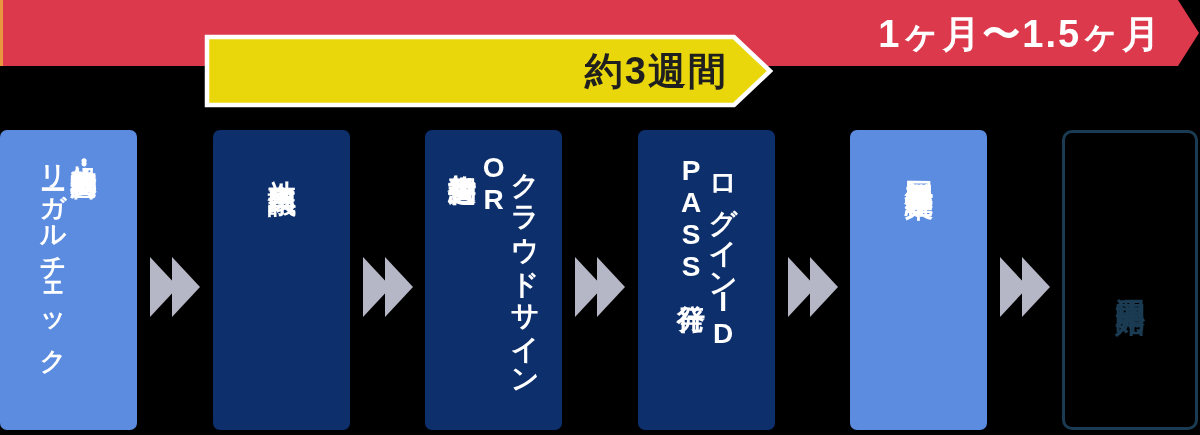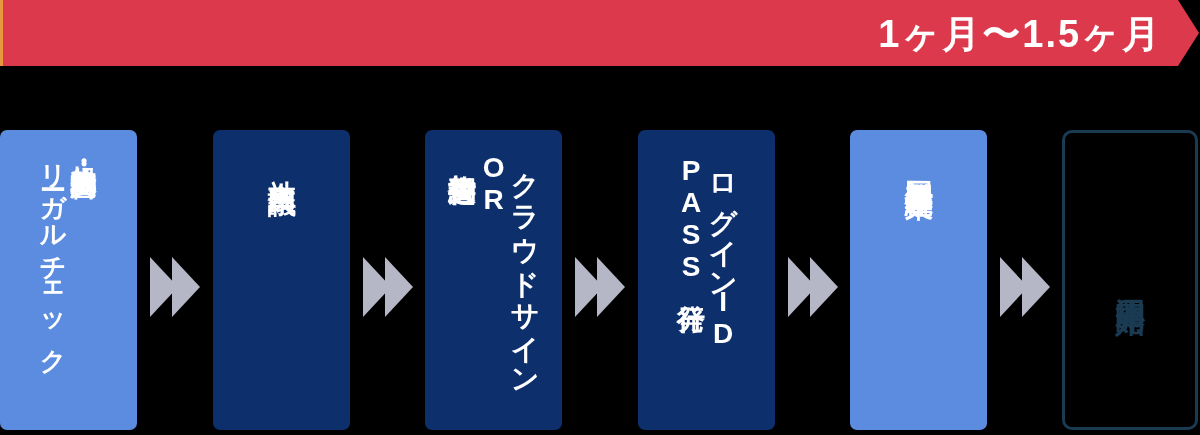--- a/index.html
+++ b/index.html
@@ -99,20 +99,26 @@
 <body>
 
 <div class="stage">
 
   <svg class="red-arrow" viewBox="0 0 1200 66" preserveAspectRatio="none">
     <polygon points="0,0 1178,0 1199,33 1178,66 0,66"></polygon>
     <rect x="0" y="0" width="3" height="66"></rect>
   </svg>
   <div class="red-arrow-label">1ヶ月〜1.5ヶ月</div>
 
+  <div class="yellow-arrow-wrap">
+    <svg class="yellow-arrow" width="572" height="74" viewBox="0 0 572 74">
+      <polygon points="3,3 530,3 566,37 530,71 3,71"></polygon>
+    </svg>
+    <div class="yellow-arrow-label">約3週間</div>
+  </div>
 
   <div class="step light step-0">
     <div class="vtext">規約・約款・契約書
 リーガルチェック</div>
   </div>
   <div class="step dark step-1">
     <div class="vtext">社内稟議</div>
   </div>
   <div class="step dark step-2">
     <div class="vtext">クラウドサイン

